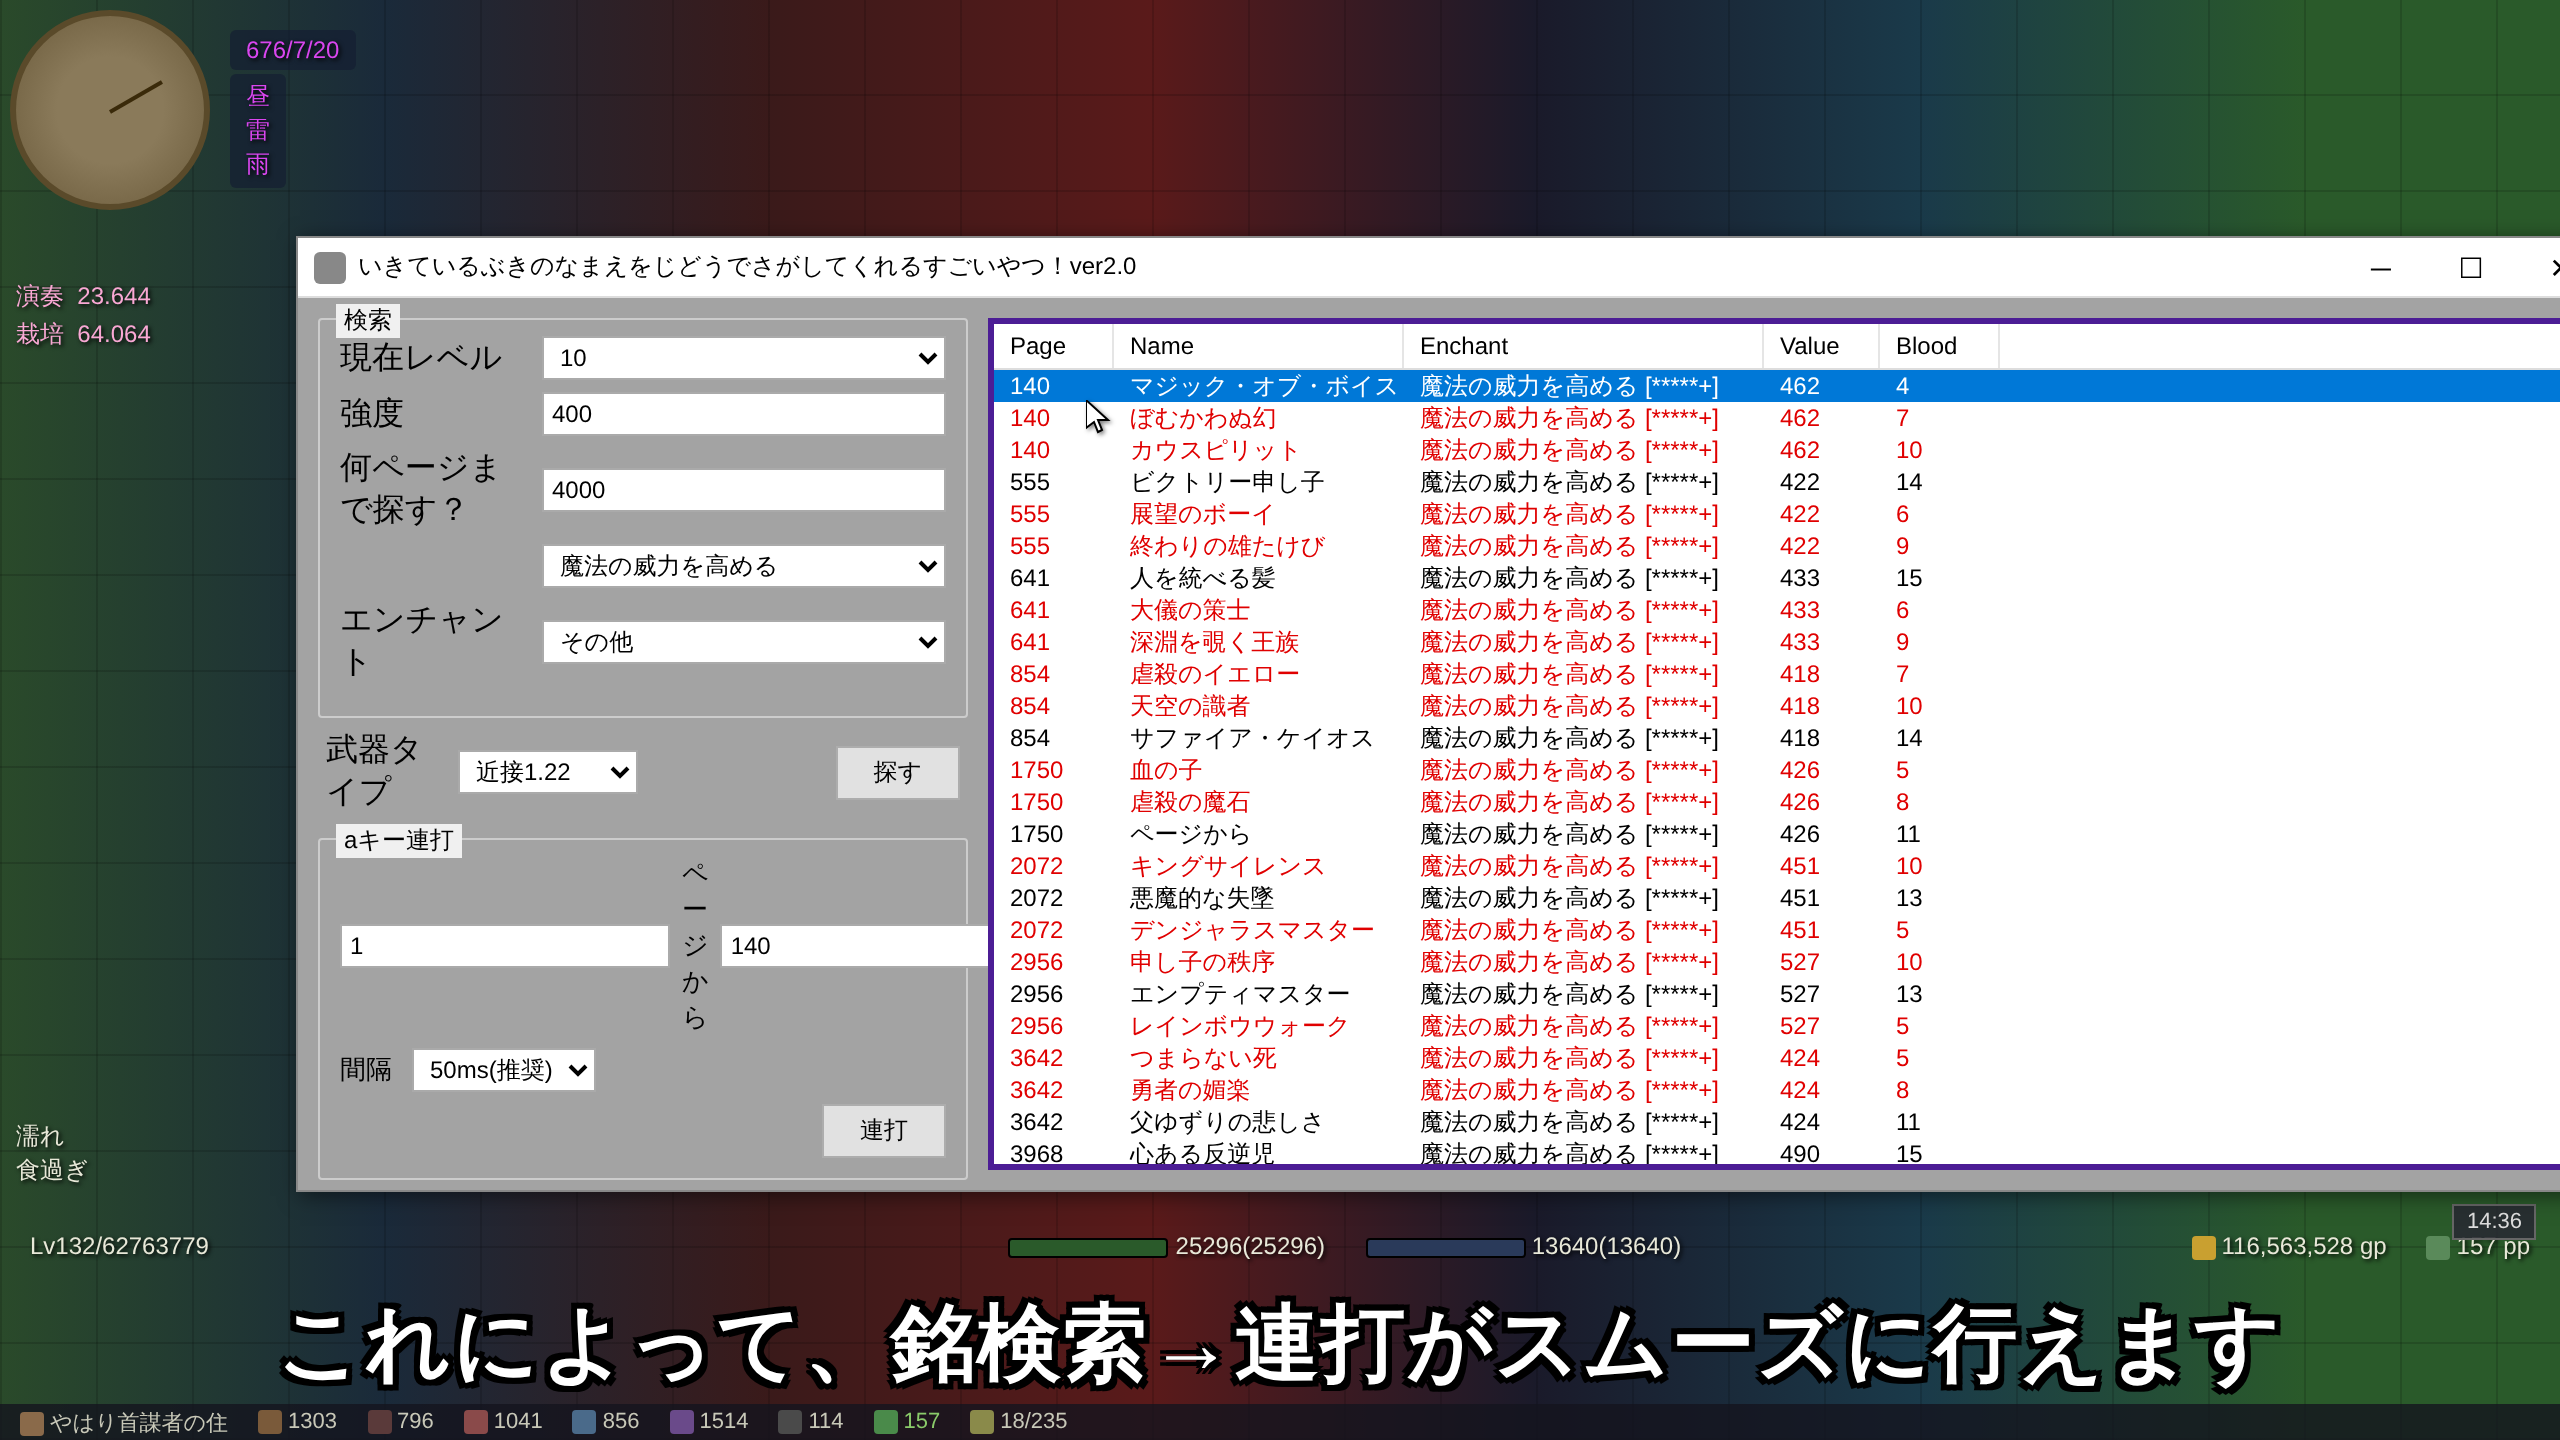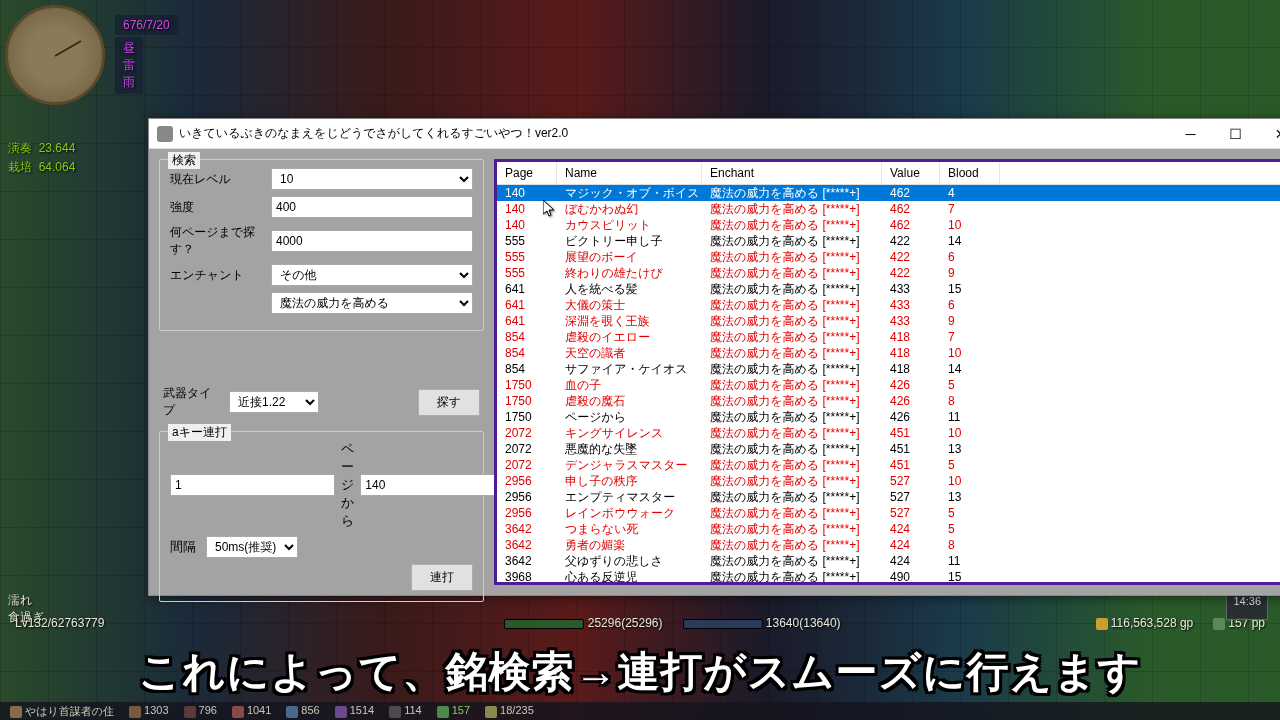--- a/index.html
+++ b/index.html
@@ -8,40 +8,40 @@
 
 .game-bg { position: absolute; inset: 0; background: linear-gradient(90deg, #2a4a2a 0%, #1a2a3a 15%, #3a1a1a 30%, #5a1a1a 45%, #1a1a2a 60%, #1a3a4a 75%, #2a5a2a 90%); }
 .game-bg::before { content: ""; position: absolute; inset: 0; background-image: repeating-linear-gradient(0deg, rgba(0,0,0,0.15) 0 1px, transparent 1px 48px), repeating-linear-gradient(90deg, rgba(0,0,0,0.15) 0 1px, transparent 1px 48px); }
 
 
 .hud-top { position: absolute; top: 5px; left: 5px; color: #d946ef; text-shadow: 1px 1px 2px #000; font-size: 12px; z-index: 1; }
 .clock { width: 100px; height: 100px; border-radius: 50%; background: radial-gradient(circle, #8a7a5a 40%, #6a5a3a 100%); border: 3px solid #5a4a2a; position: relative; }
 .clock::after { content: ""; position: absolute; top: 50%; left: 50%; width: 30px; height: 2px; background: #3a2a0a; transform-origin: left; transform: rotate(-30deg); }
 .date-box { position: absolute; top: 10px; left: 110px; background: rgba(20,30,50,0.7); padding: 3px 8px; border-radius: 3px; }
 .weather-box { position: absolute; top: 32px; left: 110px; background: rgba(20,30,50,0.7); padding: 3px 8px; border-radius: 3px; text-align: center; }
-.hud-left { position: absolute; top: 140px; left: 8px; color: #84cc16; text-shadow: 1px 1px 2px #000; font-size: 12px; z-index: 1; }
+.hud-left { position: absolute; top: 140px; left: 8px; color: #f9a8d4; text-shadow: 1px 1px 2px #000; font-size: 12px; z-index: 1; }
 .hud-left div { margin-bottom: 2px; }
-.hud-left-low { position: absolute; top: 560px; left: 8px; color: #e8e8d8; text-shadow: 1px 1px 2px #000; font-size: 12px; z-index: 1; margin-top: 32px; }
+.hud-left-low { position: absolute; top: 560px; left: 8px; color: #e8e8d8; text-shadow: 1px 1px 2px #000; font-size: 12px; z-index: 1; }
 
 
 .dialog { position: absolute; top: 118px; left: 148px; width: 1164px; height: 478px; background: #a3a3a3; border: 1px solid #888; box-shadow: 2px 2px 10px rgba(0,0,0,0.5); z-index: 10; }
 .titlebar { height: 30px; background: #fff; border-bottom: 1px solid #ddd; display: flex; align-items: center; padding: 0 8px; }
 .titlebar-icon { width: 16px; height: 16px; background: #888; border-radius: 3px; margin-right: 6px; }
 .titlebar-text { flex: 1; font-size: 12px; }
 .titlebar-btns { display: flex; gap: 0; }
 .titlebar-btn { width: 45px; height: 28px; display: flex; align-items: center; justify-content: center; font-size: 14px; }
 
 .dialog-body { display: flex; height: calc(100% - 30px); padding: 10px; gap: 10px; }
 
 
 .left-panel { width: 325px; display: flex; flex-direction: column; gap: 6px; }
 .fieldset { border: 1px solid #ccc; border-radius: 2px; padding: 8px 10px 10px 10px; position: relative; }
 .fieldset-legend { position: absolute; top: -8px; left: 8px; background: #f0f0f0; padding: 0 4px; font-size: 12px; }
 .form-row { display: flex; align-items: center; margin-bottom: 6px; gap: 6px; }
-.form-label { width: 95px; font-size: 12px; font-family: Liberation Serif, serif; }
+.form-label { width: 95px; font-size: 16px; font-family: Liberation Serif, serif; }
 .form-input { flex: 1; border: 1px solid #aaa; background: #fff; padding: 2px 4px; font-size: 12px; height: 22px; }
 .form-select { flex: 1; border: 1px solid #aaa; background: #fff; padding: 2px 4px; font-size: 12px; height: 22px; }
 .btn { border: 1px solid #adadad; background: #e1e1e1; padding: 4px 18px; font-size: 12px; }
 .right-align { display: flex; justify-content: flex-end; }
 
 
 .right-panel { flex: 1; border: 3px solid #4c1d95; background: #fff; overflow: hidden; display: flex; flex-direction: column; position: relative; justify-content: flex-end; }
 .table-header { display: flex; background: #fff; border-bottom: 1px solid #ddd; font-size: 12px; flex-shrink: 0; }
 .th { padding: 4px 8px; border-right: 1px solid #e5e5e5; }
 .table-body { flex: 1; overflow-y: scroll; font-size: 12px; }
@@ -61,21 +61,21 @@
 
 .hud-bottom { position: absolute; bottom: 82px; left: 0; right: 0; height: 30px; display: flex; align-items: center; gap: 20px; color: #e8e8d8; text-shadow: 1px 1px 2px #000; font-size: 12px; padding: 0 15px; z-index: 5; text-align: right; }
 .hud-bottom-bar { position: absolute; bottom: 0; left: 0; right: 0; height: 18px; background: rgba(20,20,30,0.8); display: flex; align-items: center; gap: 15px; color: #c8c8b8; font-size: 11px; padding: 0 10px; z-index: 5; }
 .stat-icon { display: inline-block; width: 12px; height: 12px; border-radius: 2px; margin-right: 3px; vertical-align: middle; }
 .hp-bar { display: inline-block; width: 80px; height: 10px; background: #2a5a2a; border: 1px solid #000; border-radius: 2px; vertical-align: middle; }
 .mp-bar { display: inline-block; width: 80px; height: 10px; background: #2a3a5a; border: 1px solid #000; border-radius: 2px; vertical-align: middle; }
 
 .cursor { position: absolute; width: 16px; height: 20px; z-index: 100; pointer-events: none; }
 .cursor svg { filter: drop-shadow(1px 1px 1px rgba(0,0,0,0.5)); }
 
-.time-badge { position: absolute; bottom: 100px; right: 12px; background: rgba(40,40,50,0.85); color: #ddd; font-size: 11px; padding: 12px 6px; border: 1px solid #666; z-index: 6; }
+.time-badge { position: absolute; bottom: 100px; right: 12px; background: rgba(40,40,50,0.85); color: #ddd; font-size: 11px; padding: 2px 6px; border: 1px solid #666; z-index: 6; }
 </style>
 </head>
 <body>
 
 <div class="game-bg"></div>
 
 <div class="hud-top">
   <div class="clock"></div>
   <div class="date-box">676/7/20</div>
   <div class="weather-box">昼 雷雨</div>
@@ -111,29 +111,29 @@
         </div>
         <div class="form-row">
           <span class="form-label">強度</span>
           <input class="form-input" value="400" style="">
         </div>
         <div class="form-row">
           <span class="form-label">何ページまで探す？</span>
           <input class="form-input" value="4000" style="">
         </div>
         <div class="form-row">
+          <span class="form-label"></span>
+          <select class="form-select"><option>魔法の威力を高める</option></select>
+        </div>
+        <div class="form-row">
           <span class="form-label">エンチャント</span>
           <select class="form-select"><option>その他</option></select>
         </div>
-        <div class="form-row">
-          <span class="form-label"></span>
-          <select class="form-select"><option>魔法の威力を高める</option></select>
-        </div>
       </div>
-      <div class="form-row" style="padding:0 4px;margin-top:48px;">
+      <div class="form-row" style="padding:0 4px;">
         <span class="form-label" style="width:60px">武器タイプ</span>
         <select class="form-select" style="flex:0 0 90px"><option>近接1.22</option></select>
         <span style="flex:1"></span>
         <button class="btn">探す</button>
       </div>
       <div class="fieldset">
         <span class="fieldset-legend">aキー連打</span>
         <div class="form-row">
           <input class="form-input" style="flex: 0 0 55px;" value="1">
           <span>ページから</span>

